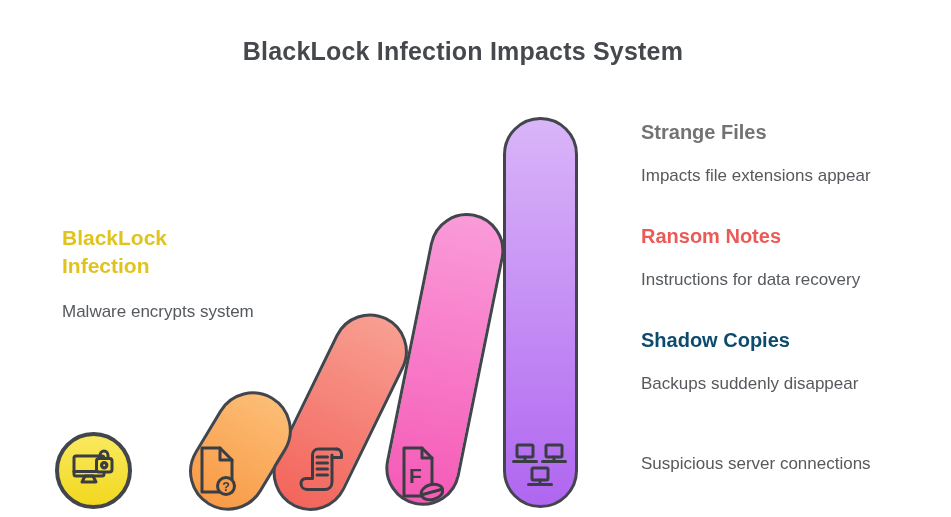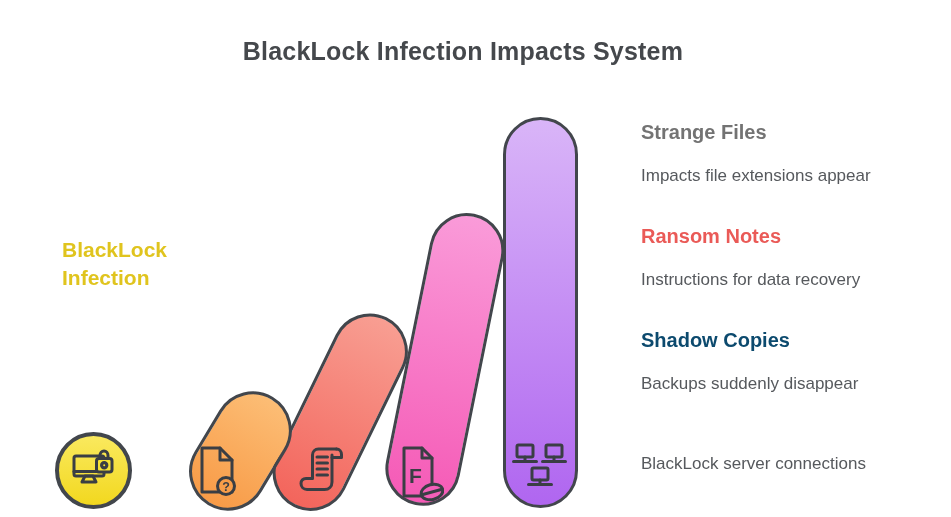--- a/index.html
+++ b/index.html
@@ -6,21 +6,21 @@
   .canvas{
     position:relative;width:951px;height:517px;background:#ffffff;overflow:hidden;
     font-family:"Liberation Sans",sans-serif;
   }
   
   .page-title{
     position:absolute;top:21px;left:0;width:894px;margin:16px;text-align:center;
     font-size:25px;font-weight:bold;color:#45484c;letter-spacing:.2px;
   }
   
-  .start-text{position:absolute;left:62px;top:236px;width:240px;}
+  .start-text{position:absolute;left:62px;top:224px;width:240px;}
   .start-heading{font-size:21px;font-weight:bold;color:#e0c41e;line-height:28px;}
   .start-desc{margin-top:22px;font-size:17px;color:#56595d;}
   
   .stage-entry{position:absolute;left:641px;width:290px;}
   .stage-entry.s0{top:120px;} .stage-entry.s1{top:224px;}
   .stage-entry.s2{top:328px;} .stage-entry.s3{top:432px;}
   .stage-label{font-size:20px;font-weight:bold;line-height:24px;}
   .s0 .stage-label{color:#737373;} .s1 .stage-label{color:#ea5a57;}
   .s2 .stage-label{color:#0c4a6e;} .s3 .stage-label{color:#ab5df0;}
   .stage-desc{margin-top:22px;font-size:17px;color:#56595d;}
@@ -129,31 +129,32 @@
       <rect x="25.5" y="9.5" width="15.5" height="13.5" rx="2.5" fill="#f6e334" stroke="#3a3e44" stroke-width="3"></rect>
       <circle cx="33.2" cy="16.2" r="2.6" fill="none" stroke="#3a3e44" stroke-width="3.2"></circle>
     </svg>
   </div>
 
   <div class="start-text">
     <div class="start-heading">
       <div>BlackLock</div>
       <div>Infection</div>
     </div>
+    <div class="start-desc">Malware encrypts system</div>
   </div>
 
   <div class="stage-entry s0">
     <div class="stage-label">Strange Files</div>
     <div class="stage-desc">Impacts file extensions appear</div>
   </div>
   <div class="stage-entry s1">
     <div class="stage-label">Ransom Notes</div>
     <div class="stage-desc">Instructions for data recovery</div>
   </div>
   <div class="stage-entry s2">
     <div class="stage-label">Shadow Copies</div>
     <div class="stage-desc">Backups suddenly disappear</div>
   </div>
   <div class="stage-entry s3">
-    <div class="stage-desc">BlackLock server connections</div>
+    <div class="stage-desc">Suspicious server connections</div>
   </div>
 
 </div>
 
 </body></html>

